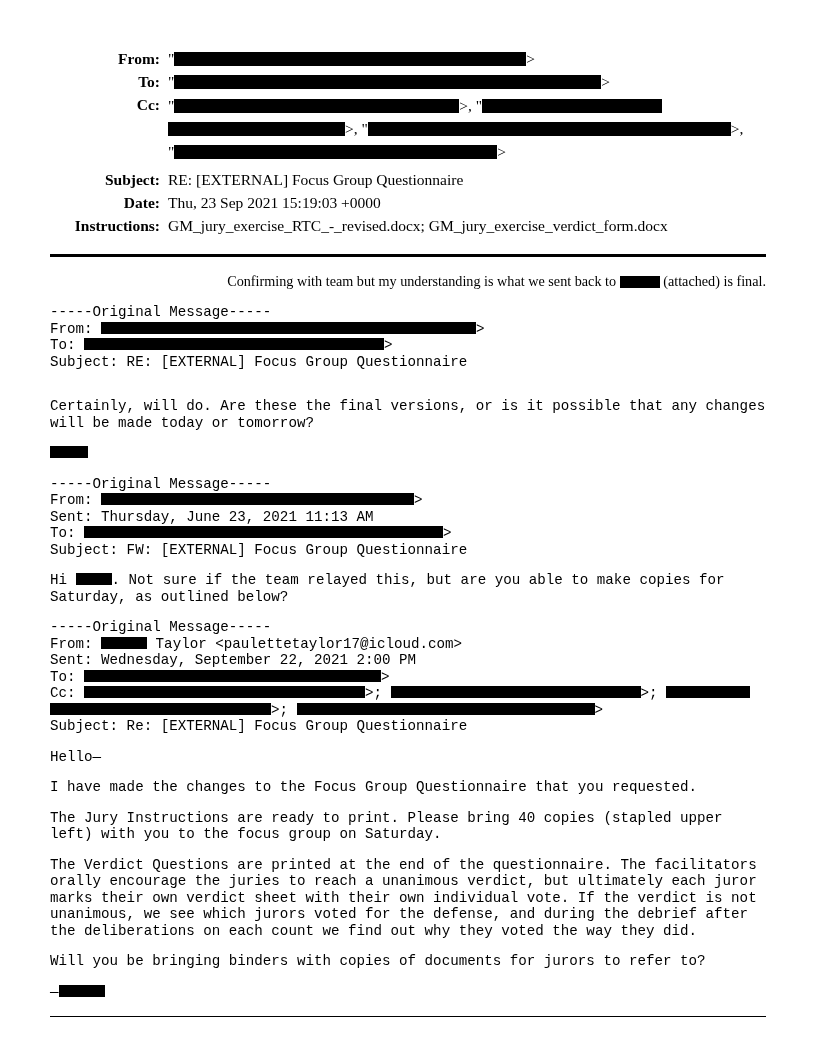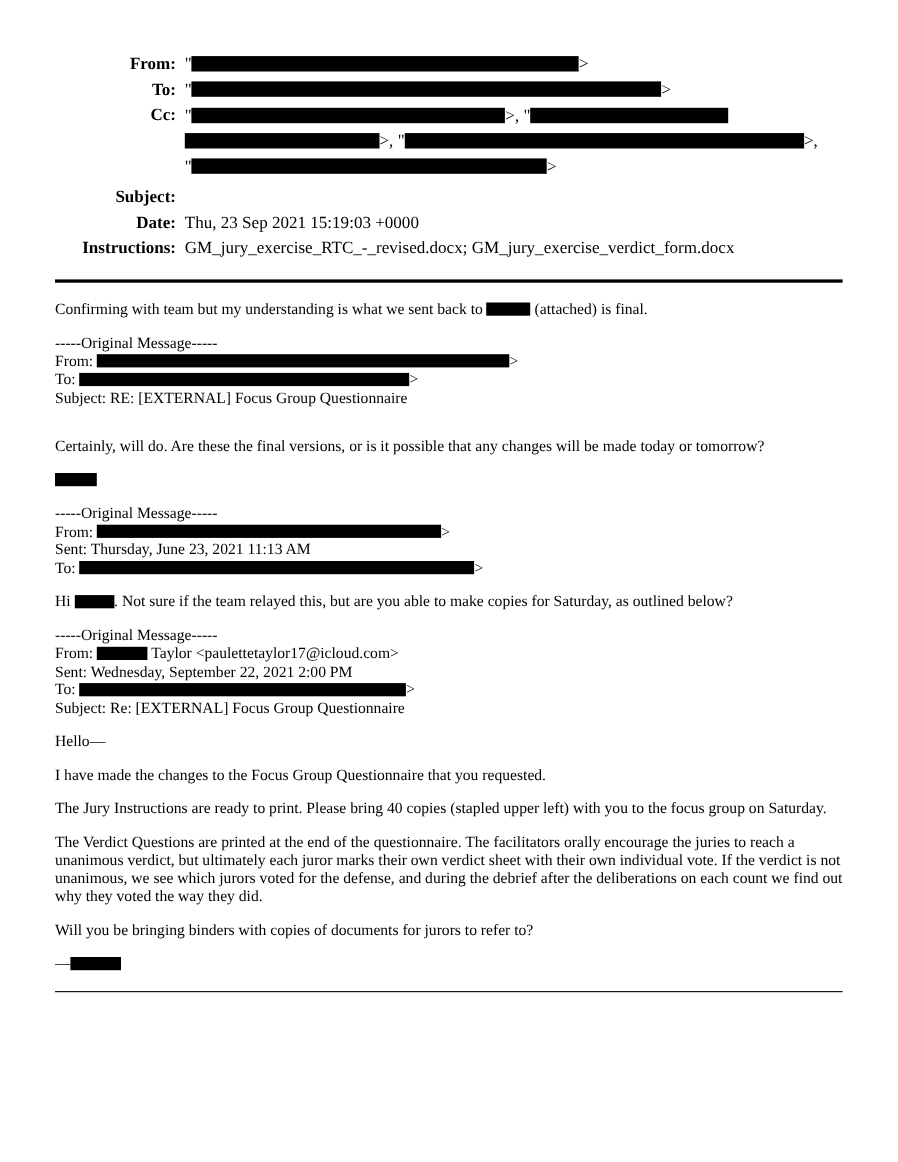--- a/index.html
+++ b/index.html
@@ -69,24 +69,26 @@
   }
 
   
   .body {
     padding: 16px 50px 0 50px;
     font-size: 14.2px;
     line-height: 17px;
   }
   .p {
     margin: 0 0 14px 0;
+    text-align: right;
   }
   .tight {
     margin: 0;
     line-height: 16.5px;
+    font-family: Liberation Mono, monospace;
   }
   .blockgap { height: 14px; }
 
   .sig {
     margin: 0 0 0 0;
   }
 
   .footer-line {
     margin: 16px 50px 0 50px;
     border: none;
@@ -110,20 +112,21 @@
       <div class="hdr-value"><span>"</span><span class="r r-hdr" style="width:427px"></span><span>&gt;</span></div>
     </div>
 
     <div class="hdr-row">
       <div class="hdr-label">Cc:</div>
       <div class="hdr-value wrap"><span>"</span><span class="r r-hdr" style="width:285px"></span><span>&gt;, </span><span>"</span><span class="r r-hdr" style="width:180px"></span><br><span class="r r-hdr" style="width:177px"></span><span>&gt;, </span><span>"</span><span class="r r-hdr" style="width:363px"></span><span>&gt;, </span><br><span>"</span><span class="r r-hdr" style="width:323px"></span><span>&gt;</span></div>
     </div>
 
     <div class="hdr-row" style="margin-top:6px">
       <div class="hdr-label">Subject:</div>
+      <div class="hdr-value">RE: [EXTERNAL] Focus Group Questionnaire</div>
     </div>
 
     <div class="hdr-row">
       <div class="hdr-label">Date:</div>
       <div class="hdr-value">Thu, 23 Sep 2021 15:19:03 +0000</div>
     </div>
 
     <div class="hdr-row">
       <div class="hdr-label">Instructions:</div>
       <div class="hdr-value">GM_jury_exercise_RTC_-_revised.docx; GM_jury_exercise_verdict_form.docx</div>
@@ -155,33 +158,35 @@
       <p class="tight sig"><span class="r r-body" style="width:38px"></span></p>
     </div>
 
     <div class="blockgap"></div>
 
     <div>
       <p class="tight">-----Original Message-----</p>
       <p class="tight"><span>From: </span><span class="r r-body" style="width:313px"></span><span>&gt;</span></p>
       <p class="tight">Sent: Thursday, June 23, 2021 11:13 AM</p>
       <p class="tight"><span>To: </span><span class="r r-body" style="width:359px"></span><span>&gt;</span></p>
+      <p class="tight">Subject: FW: [EXTERNAL] Focus Group Questionnaire</p>
 
       <div class="blockgap"></div>
 
       <p class="tight"><span>Hi </span><span class="r r-body" style="width:36px"></span><span>.  Not sure if the team relayed this, but are you able to make copies for Saturday, as outlined below?</span></p>
     </div>
 
     <div class="blockgap"></div>
 
     <div>
       <p class="tight">-----Original Message-----</p>
       <p class="tight"><span>From: </span><span class="r r-body" style="width:46px"></span><span> Taylor &lt;paulettetaylor17@icloud.com&gt;</span></p>
       <p class="tight">Sent: Wednesday, September 22, 2021 2:00 PM</p>
       <p class="tight"><span>To: </span><span class="r r-body" style="width:297px"></span><span>&gt;</span></p>
+      <p class="tight"><span>Cc: </span><span class="r r-body" style="width:281px"></span><span>&gt;; </span><span class="r r-body" style="width:250px"></span><span>&gt;; </span><span class="r r-body" style="width:84px"></span><br><span class="r r-body" style="width:221px"></span><span>&gt;; </span><span class="r r-body" style="width:298px"></span><span>&gt;</span></p>
       <p class="tight">Subject: Re: [EXTERNAL] Focus Group Questionnaire</p>
 
       <div class="blockgap"></div>
 
       <p class="tight">Hello—</p>
 
       <div class="blockgap"></div>
 
       <p class="tight">I have made the changes to the Focus Group Questionnaire that you requested.</p>
 

